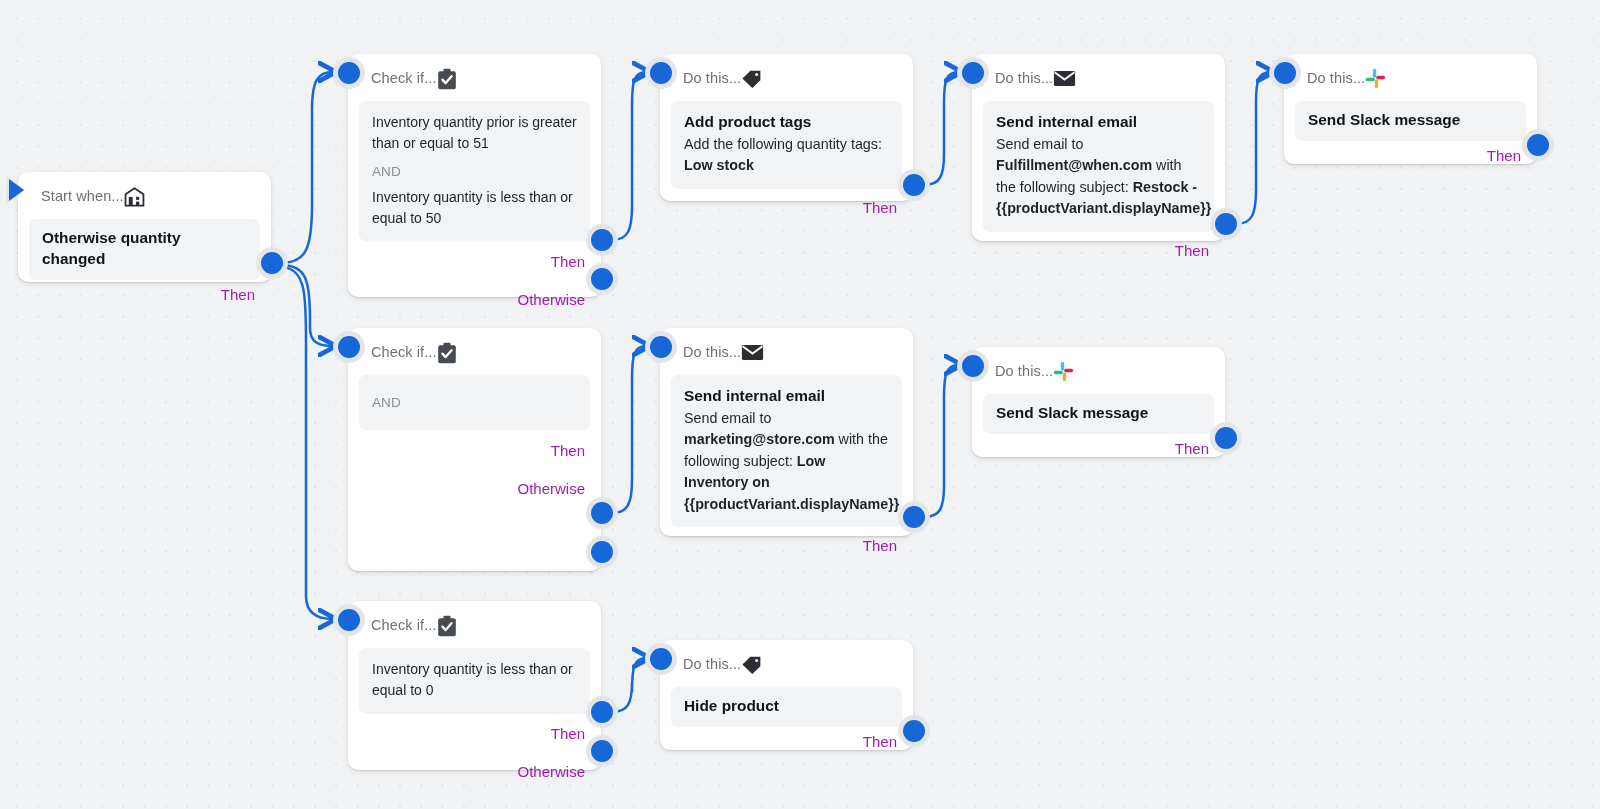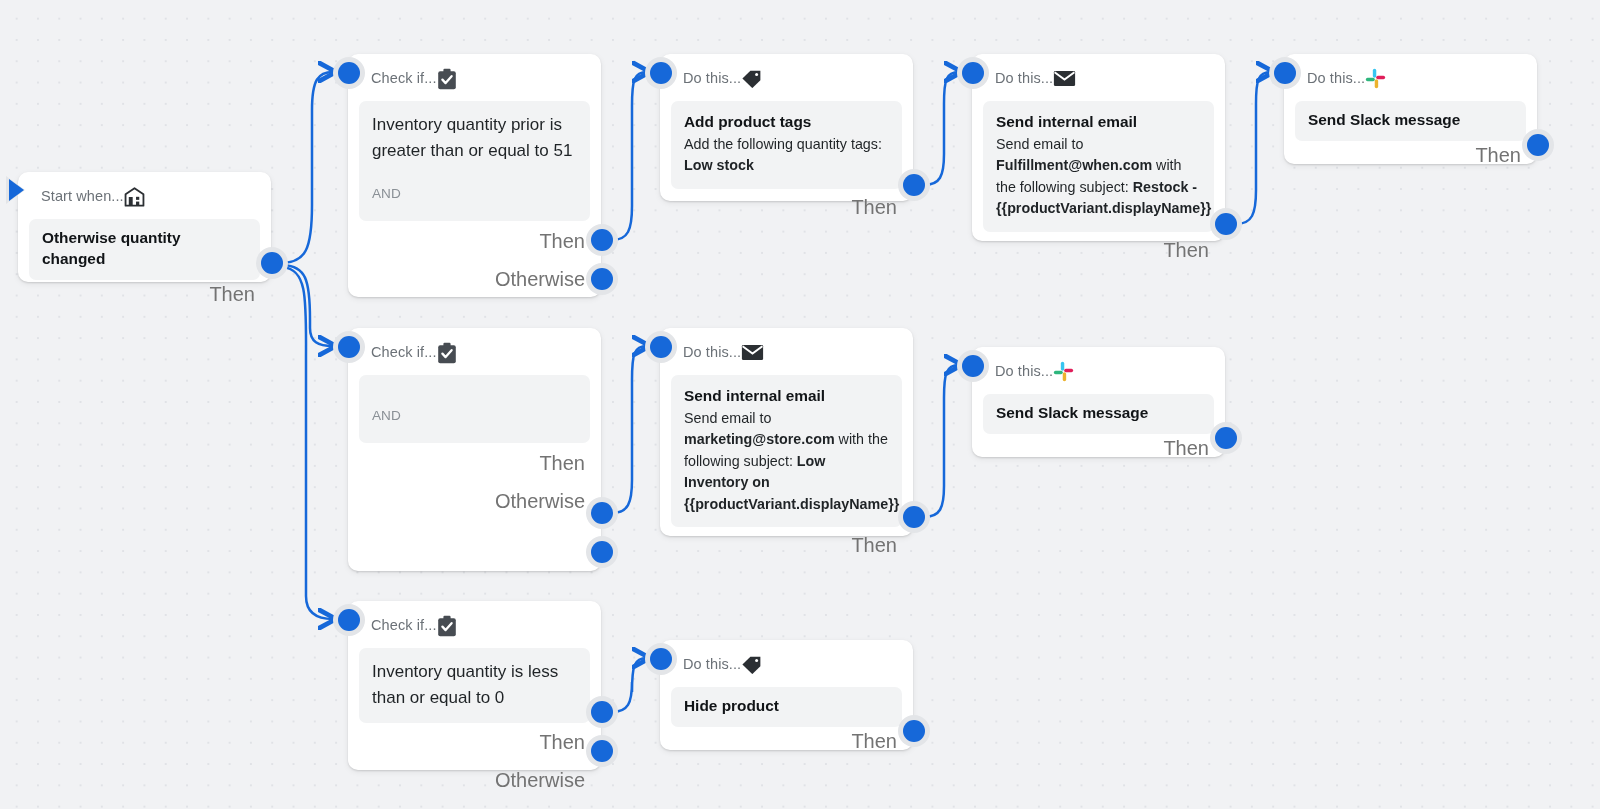--- a/index.html
+++ b/index.html
@@ -32,30 +32,30 @@
   .head-label{
     font-size:14.5px;color:#6b7177;letter-spacing:.1px;line-height:1;
   }
   .body-box{
     margin:6px 11px 0 11px;
     background:#f2f3f4;
     border-radius:7px;
     padding:11px 13px 12px 13px;
   }
   .body-box.tight{padding:9px 13px 10px 13px;}
-  .cond-line{font-size:17px;color:#1f2326;line-height:1.52;}
-  .cond-and{font-size:13.6px;color:#8a9096;line-height:1.5;margin:20px 0 5px;}
+  .cond-line{font-size:14px;color:#1f2326;line-height:1.52;}
+  .cond-and{font-size:13.6px;color:#8a9096;line-height:1.5;margin:7px 0 5px;}
   .act-title{font-size:15.4px;font-weight:bold;color:#111417;line-height:1.35;}
   .act-sub{font-size:14.3px;color:#1f2326;line-height:1.5;margin-top:1px;}
   .act-sub b{font-weight:bold;}
   .port-row{
     display:flex;align-items:center;justify-content:flex-end;
     padding-right:16px;height:30px;
   }
-  .port-label{font-size:20px;color:#737373;}
+  .port-label{font-size:15px;color:#a21caf;}
 
   
   .dot{
     position:absolute;width:22px;height:22px;border-radius:50%;
     background:#1668d9;
     box-shadow:0 0 0 5px #e3e5e8;
     z-index:6;
   }
 
   
@@ -145,20 +145,21 @@
         <svg class="icon clip-ic" viewBox="0 0 20 22">
           <rect x="1.2" y="3.2" width="17.6" height="18" rx="2" fill="#474c52"></rect>
           <rect x="6.4" y="0.8" width="7.2" height="4.2" rx="1.1" fill="#474c52"></rect>
           <path d="M5.4 11.6 L8.6 15.1 L14.6 8.2" fill="none" stroke="#fff" stroke-width="2.3" stroke-linecap="round" stroke-linejoin="round"></path>
         </svg>
       </span>
     </div>
     <div class="body-box">
       <div class="cond-line">Inventory quantity prior is greater than or equal to 51</div>
       <div class="cond-and">AND</div>
+      <div class="cond-line">Inventory quantity is less than or equal to 50</div>
     </div>
     <div class="port-row" style="height:40px;">
       <span class="port-label">Then</span>
     </div>
     <div class="port-row" style="height:36px;">
       <span class="port-label">Otherwise</span>
     </div>
   </div>
   <div class="dot" style="left:338px;top:62px;"></div>
   <div class="dot" style="left:591px;top:229px;"></div>

